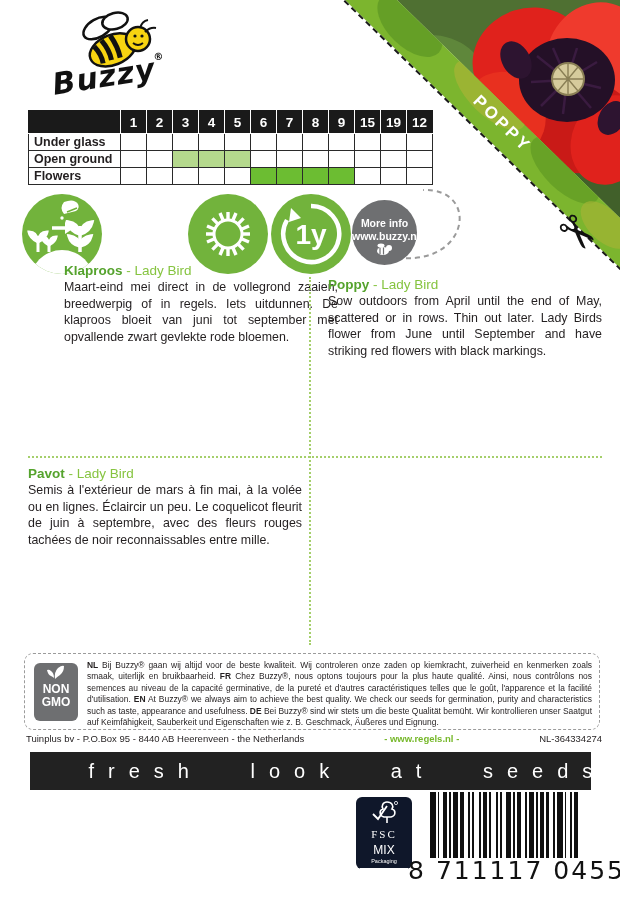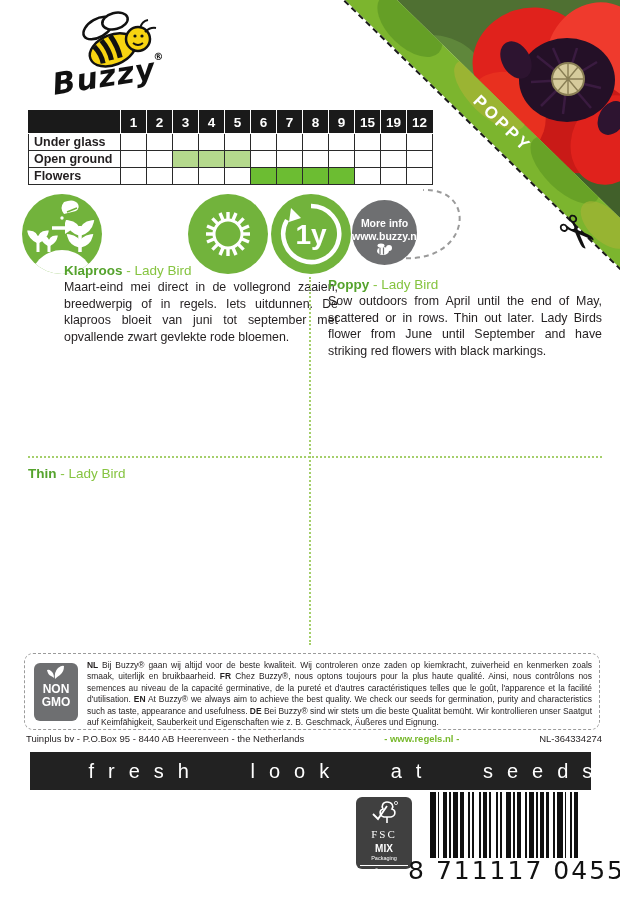--- a/index.html
+++ b/index.html
@@ -58,24 +58,24 @@
   .fineprint{position:absolute;left:62px;top:6px;width:505px;font-size:8.45px;
              line-height:11.4px;text-align:justify;}
   
   .footer{position:absolute;left:26px;top:733px;width:576px;font-size:9.5px;
           display:flex;justify-content:space-between;}
   .footer .web{color:#76b82a;font-weight:bold;}
   .banner{position:absolute;left:30px;top:752px;width:561px;height:38px;background:#222;
           color:#fff;display:flex;align-items:center;justify-content:center;
           font-size:20px;letter-spacing:14px;word-spacing:28px;white-space:nowrap;}
   
-  .fsc{position:absolute;left:356px;top:797px;width:56px;height:72px;background:#404040;
+  .fsc{position:absolute;left:356px;top:797px;width:56px;height:72px;background:#0f172a;
        border-radius:6px;color:#fff;text-align:center;box-sizing:border-box;padding-top:3px;}
   .fsc .fsc-name{font-family:"Liberation Serif",serif;font-size:11px;letter-spacing:2px;margin-top:-2px;}
-  .fsc .mix{font-size:10px;font-weight:bold;margin-top:3px;}
+  .fsc .mix{font-size:12px;font-weight:normal;margin-top:3px;}
   .fsc .pkg{font-size:5.5px;margin-top:1px;}
   .fsc .code{font-size:6.3px;margin-top:4px;border-top:1px solid #fff;padding-top:2px;
              margin-left:4px;margin-right:4px;}
   .barcode{position:absolute;left:408px;top:792px;width:200px;}
   .bars{display:flex;align-items:flex-start;height:66px;margin-left:22px;}
   .bars div{height:66px;}
   .bars .b{background:#111;}
   .bc-digits{display:flex;font-family:"DejaVu Sans",sans-serif;font-size:25px;
              color:#111;margin-top:-2px;}
   .bc-digits span{display:block;}
@@ -284,21 +284,22 @@
 
   <div class="desc" style="left:28px;top:263px;margin-left:36px;">
     <h3><span class="nm">Klaproos</span> <span class="vr">- Lady Bird</span></h3>
     <p>Maart-eind mei direct in de vollegrond zaaien, breedwerpig of in regels. Iets uitdunnen. De klaproos bloeit van juni tot september met opvallende zwart gevlekte rode bloemen.</p>
   </div>
   <div class="desc" style="left:328px;top:277px;">
     <h3><span class="nm">Poppy</span> <span class="vr">- Lady Bird</span></h3>
     <p>Sow outdoors from April until the end of May, scattered or in rows. Thin out later. Lady Birds flower from June until September and have striking red flowers with black markings.</p>
   </div>
   <div class="desc" style="left:28px;top:466px;">
-    <h3><span class="nm">Thin</span> <span class="vr">- Lady Bird</span></h3>
+    <h3><span class="nm">Pavot</span> <span class="vr">- Lady Bird</span></h3>
+    <p>Semis à l'extérieur de mars à fin mai, à la volée ou en lignes. Éclaircir un peu. Le coquelicot fleurit de juin à septembre, avec des fleurs rouges tachées de noir reconnaissables entre mille.</p>
   </div>
   <div class="vdiv"></div>
   <div class="hdiv"></div>
 
   <div class="fineprint-box">
     <div class="nongmo">
       <svg width="18" height="15" viewBox="0 0 18 15">
         <path d="M8 14 q-1 -7 3 -11 q4 -3 6 -2 q0 6 -4 9 q-3 2 -5 4" fill="#fff"></path>
         <path d="M7 13 q0 -5 -3 -7 q-2 -2 -4 -1 q1 5 4 6 q2 1 3 2" fill="#fff"></path>
       </svg>

